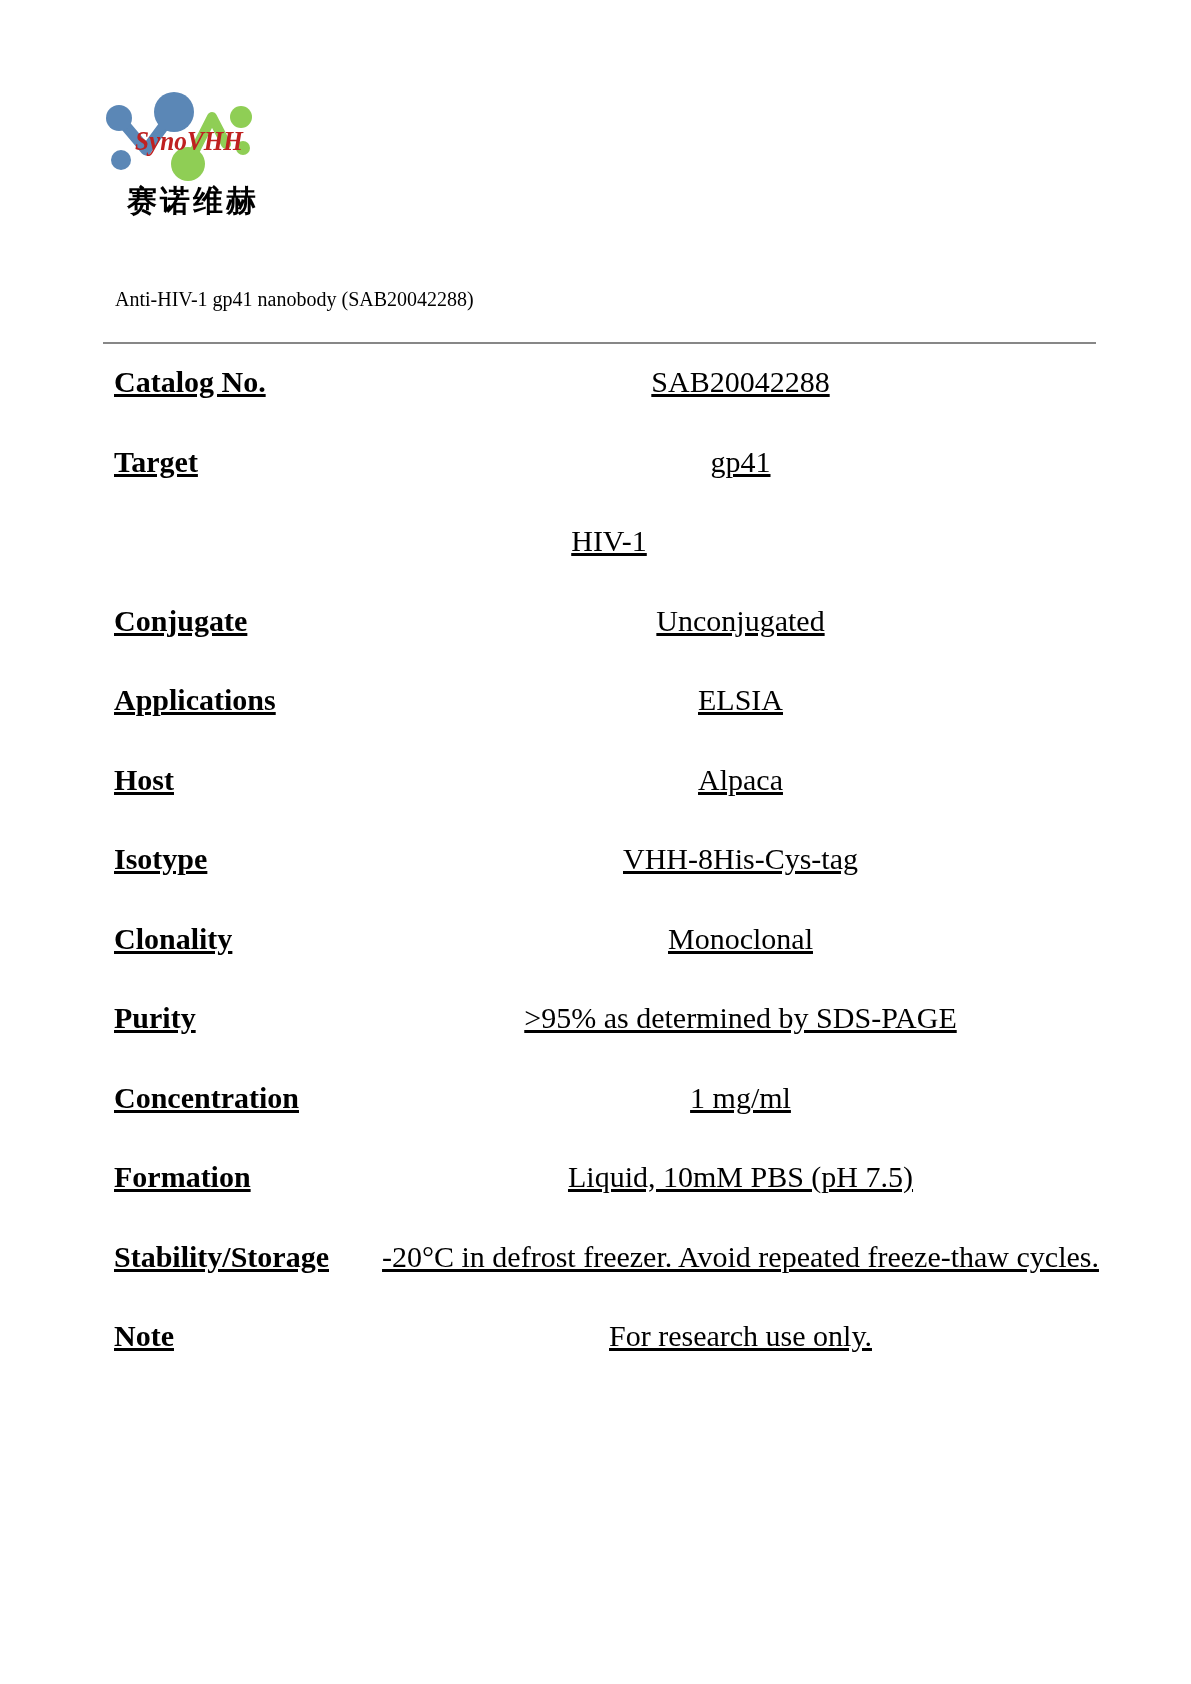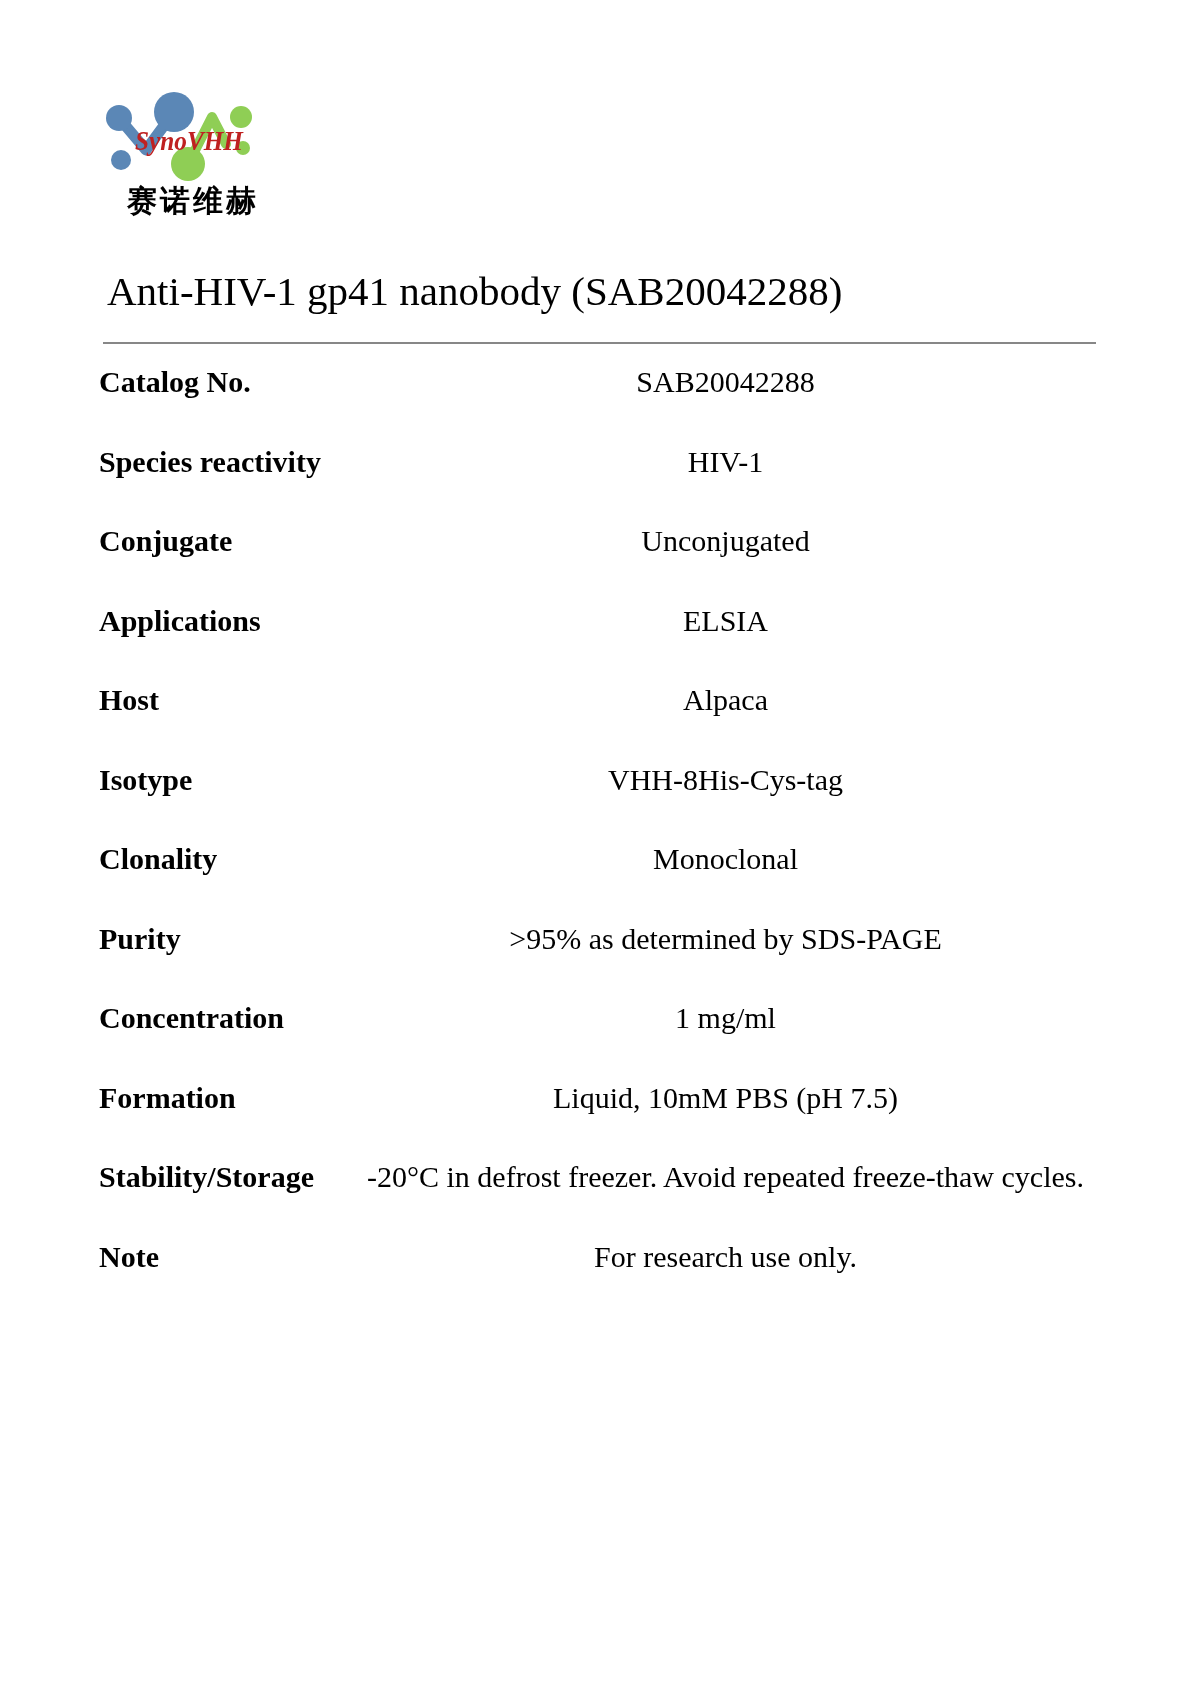--- a/index.html
+++ b/index.html
@@ -33,39 +33,40 @@
     font-weight: 600;
     font-size: 30px;
     letter-spacing: 3px;
     color: #000000;
     white-space: nowrap;
   }
   .doc-title {
     position: absolute;
     left: 107px;
     top: 271px;
-    font-size: 41px;
+    font-size: 20px;
     line-height: 40px;
     font-weight: normal;
-    margin: 0;
+    margin: 8px;
     white-space: nowrap;
   }
   .title-rule {
     position: absolute;
     left: 103px;
     top: 342px;
     width: 993px;
     height: 2px;
     background: #878787;
   }
   .props {
     position: absolute;
-    left: 99px;
+    left: 114px;
     top: 363px;
     width: 990px;
+    text-decoration: underline;
   }
   .prop-row {
     display: flex;
     align-items: flex-start;
     height: 79.5px;
   }
   .prop-label {
     flex: 0 0 263px;
     width: 263px;
     font-weight: bold;
@@ -109,23 +110,26 @@
   <h1 class="doc-title">Anti-HIV-1 gp41 nanobody (SAB20042288)</h1>
 
   <div class="title-rule"></div>
 
   <div class="props">
     <div class="prop-row">
       <div class="prop-label">Catalog No.</div>
       <div class="prop-value">SAB20042288</div>
     </div>
 
+    <div class="prop-row">
+      <div class="prop-label">Target</div>
+      <div class="prop-value">gp41</div>
+    </div>
 
     <div class="prop-row">
-      <div class="prop-label">Species reactivity</div>
       <div class="prop-value">HIV-1</div>
     </div>
 
     <div class="prop-row">
       <div class="prop-label">Conjugate</div>
       <div class="prop-value">Unconjugated</div>
     </div>
 
     <div class="prop-row">
       <div class="prop-label">Applications</div>

